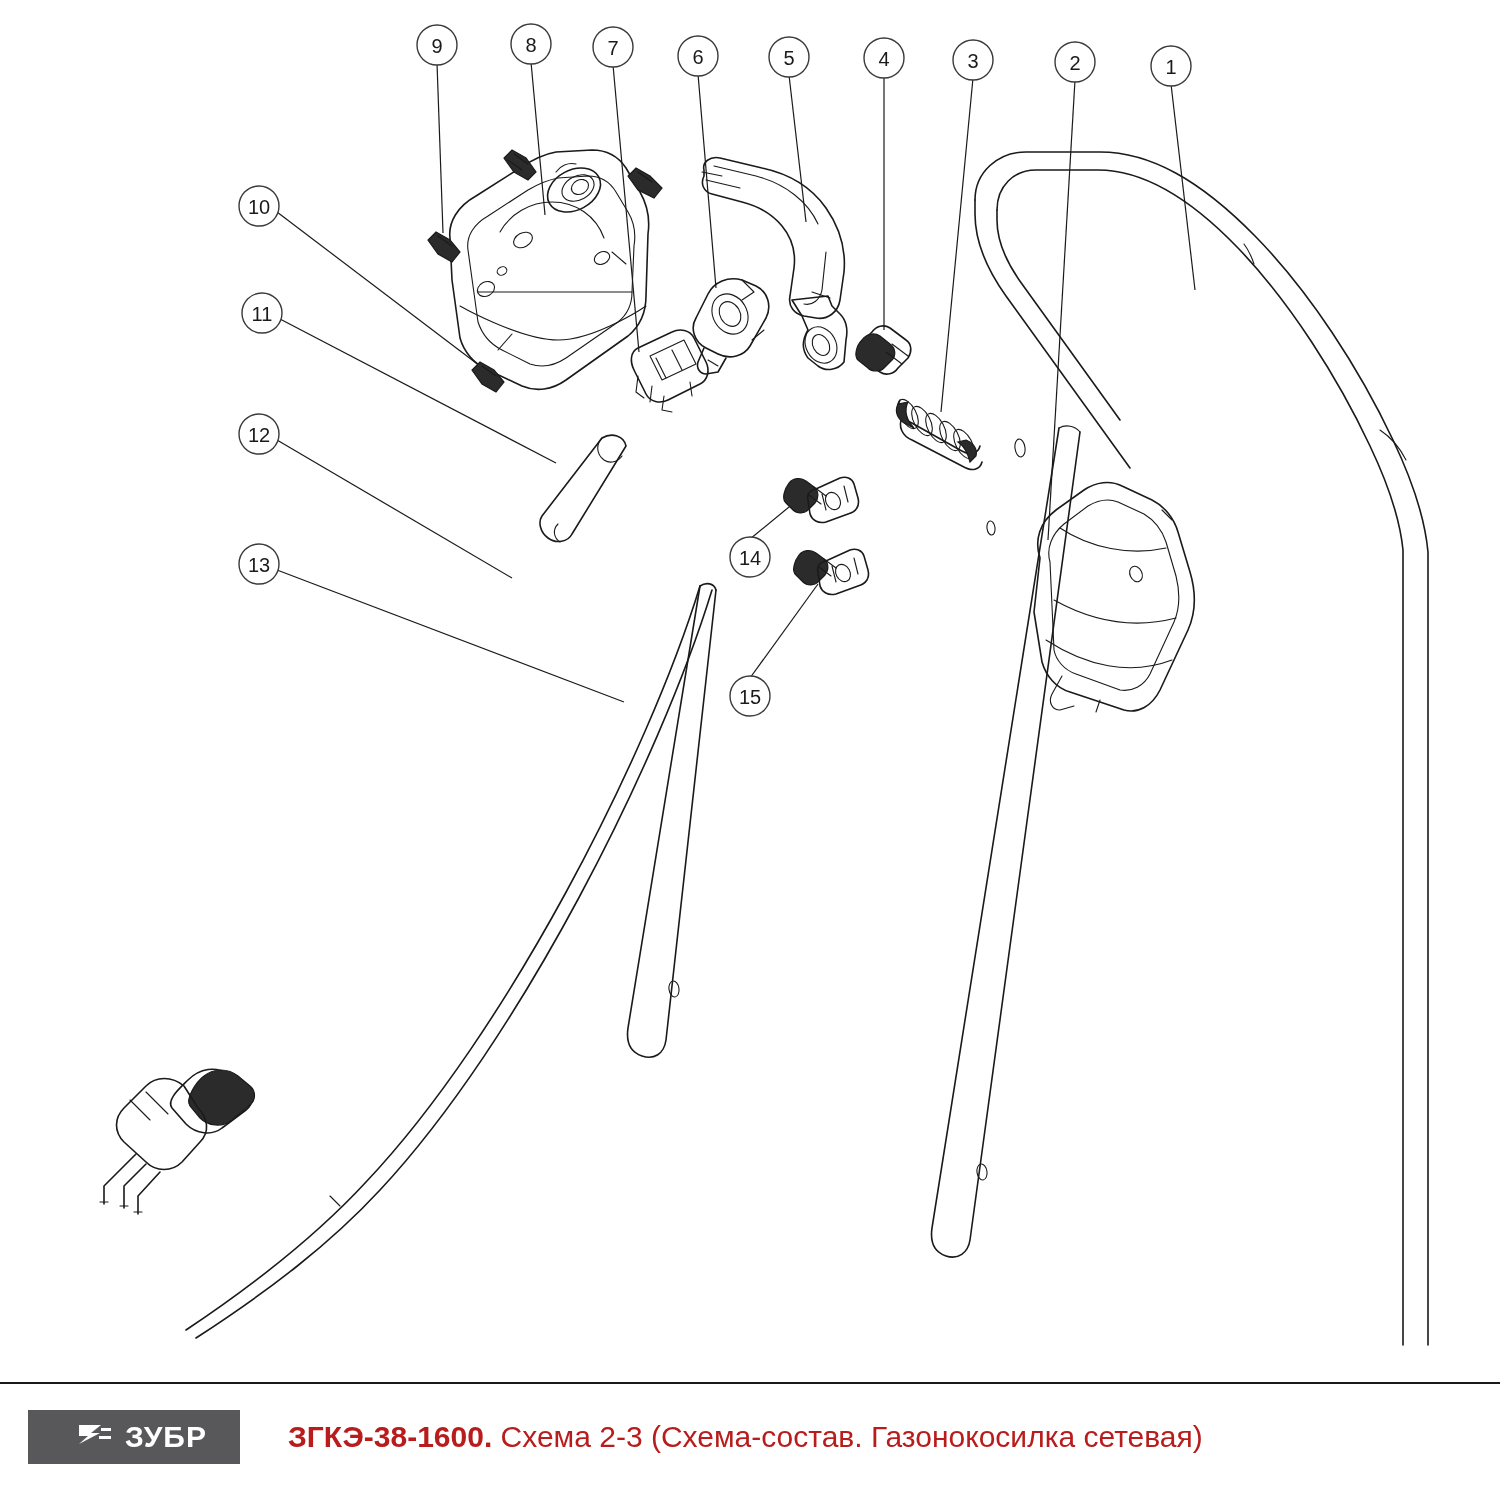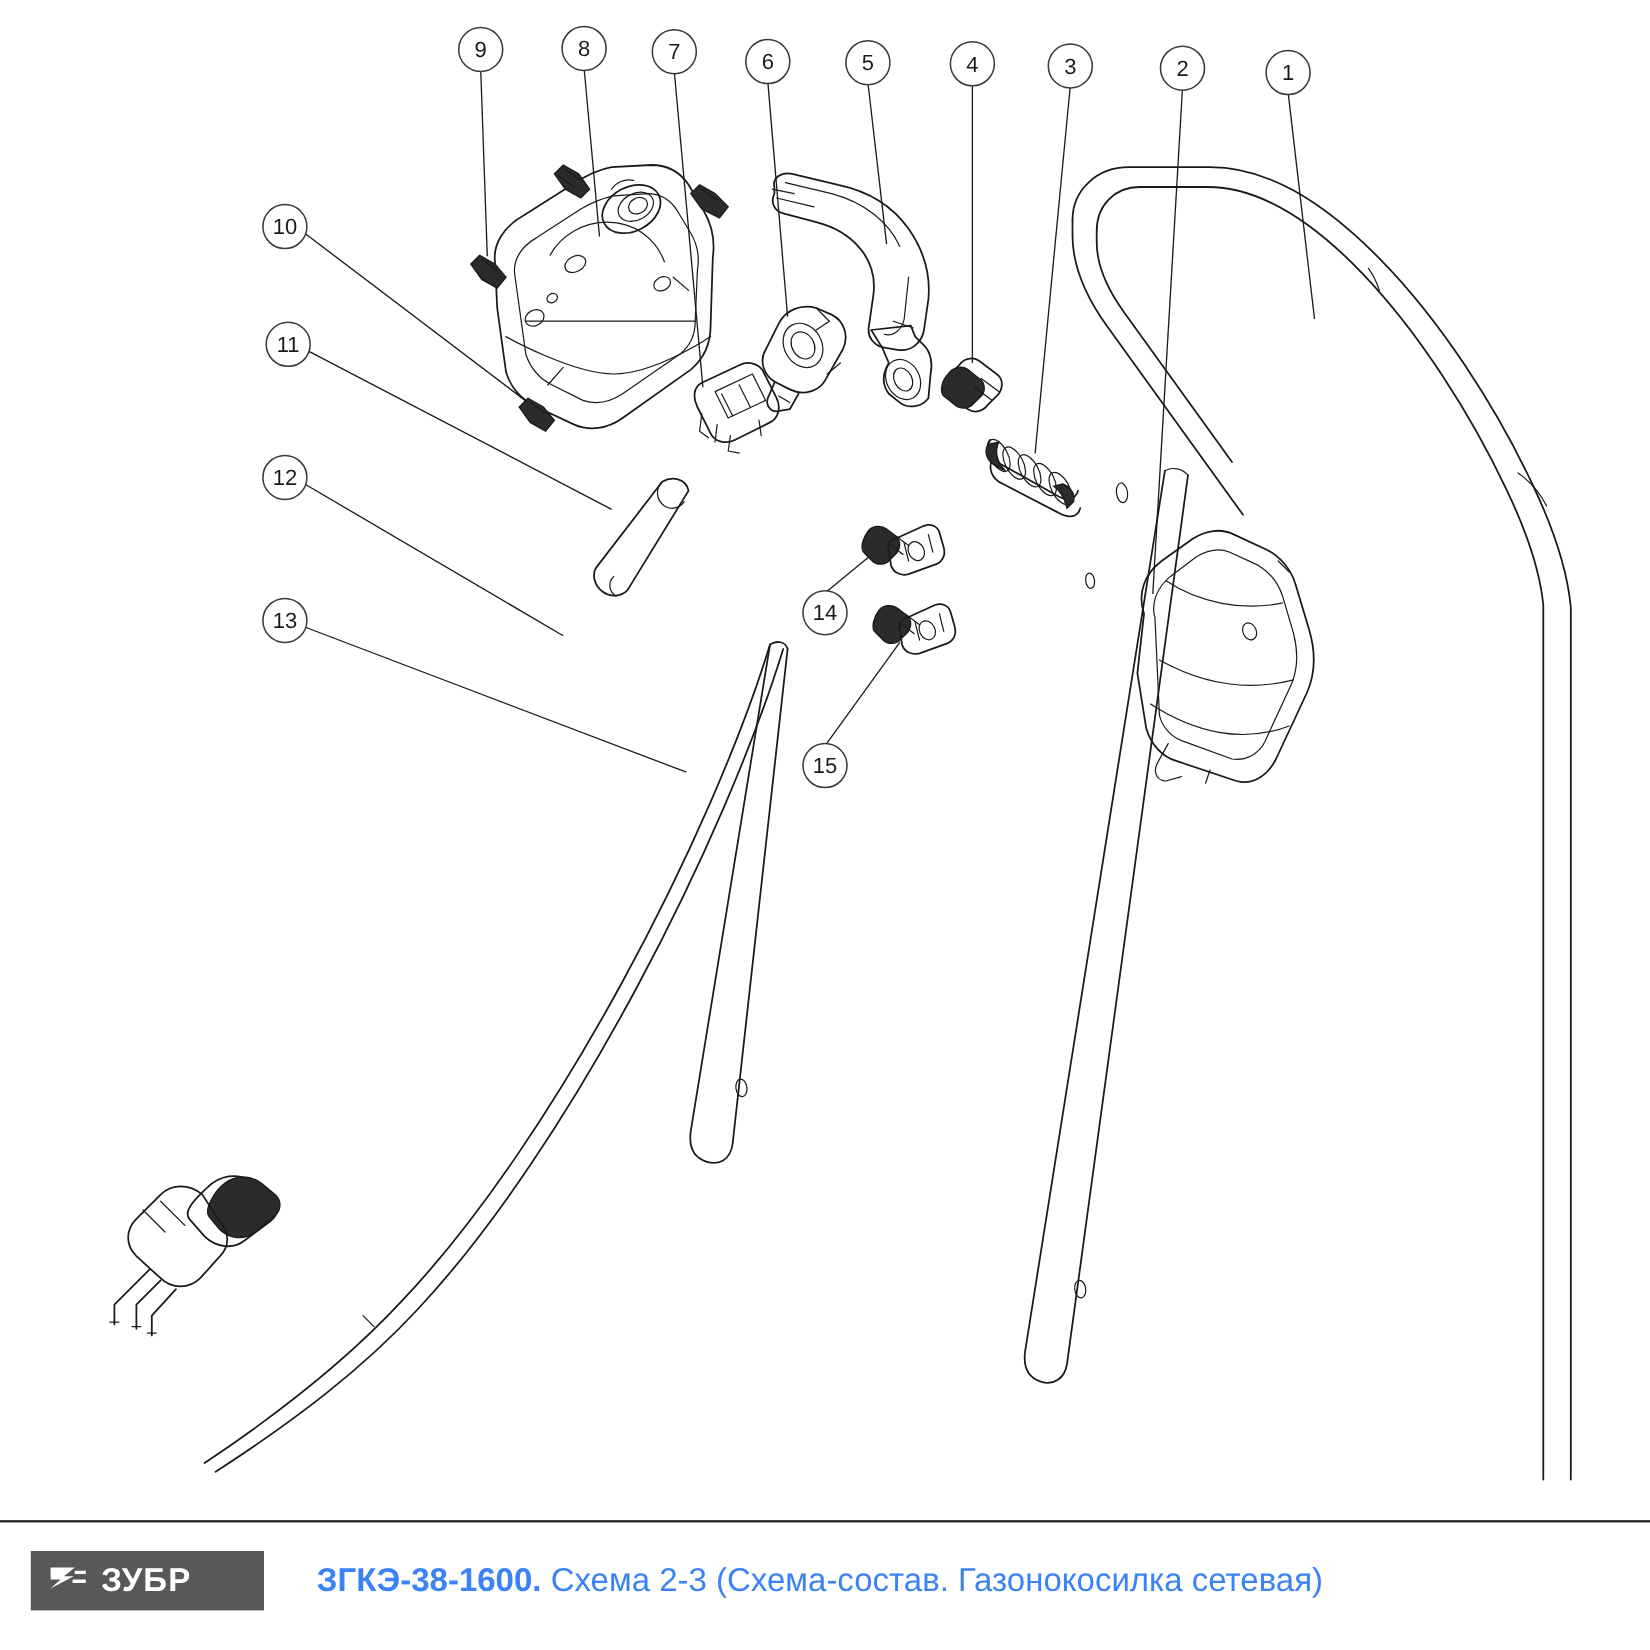--- a/index.html
+++ b/index.html
@@ -44,42 +44,42 @@
     top: 26px;
     display: flex;
     align-items: center;
   }
   .logo-box {
     width: 212px;
     height: 54px;
     background: #58585a;
     display: flex;
     align-items: center;
-    justify-content: flex-start;
+    justify-content: center;
     padding-left: 14px;
     box-sizing: border-box;
   }
   .logo-mark {
     width: 40px;
     height: 34px;
     margin-right: 10px;
     flex: none;
   }
   .logo-text {
     color: #ffffff;
     font-size: 30px;
     font-weight: bold;
     letter-spacing: 1px;
     line-height: 1;
     font-family: "Liberation Sans", sans-serif;
   }
   .caption {
     margin-left: 48px;
     font-size: 30px;
-    color: #3b82f6;
+    color: #b91c1c;
     white-space: nowrap;
     font-family: "Liberation Sans", sans-serif;
   }
   .caption .model {
     font-weight: bold;
   }
   .caption .scheme {
     font-weight: normal;
   }
   

